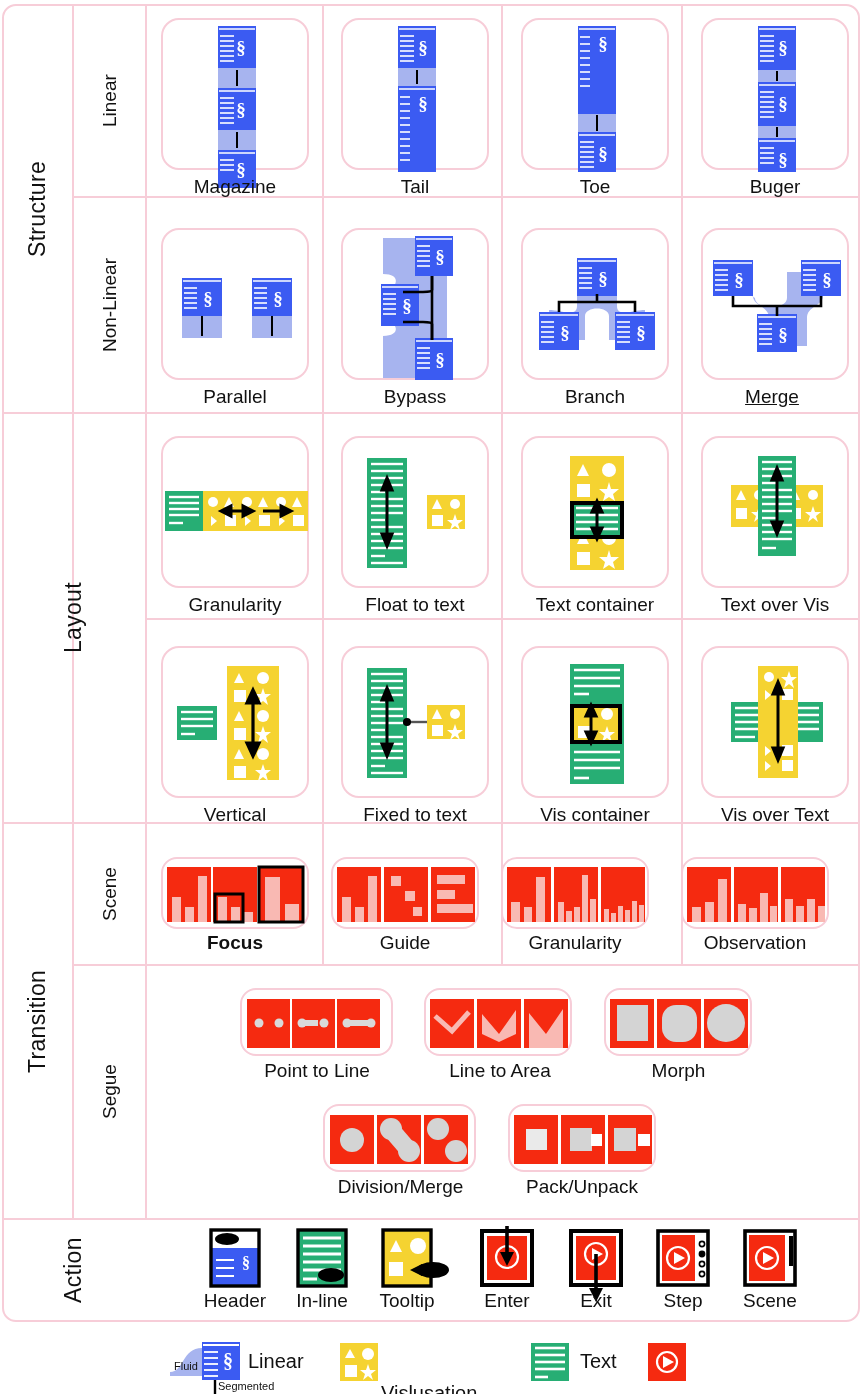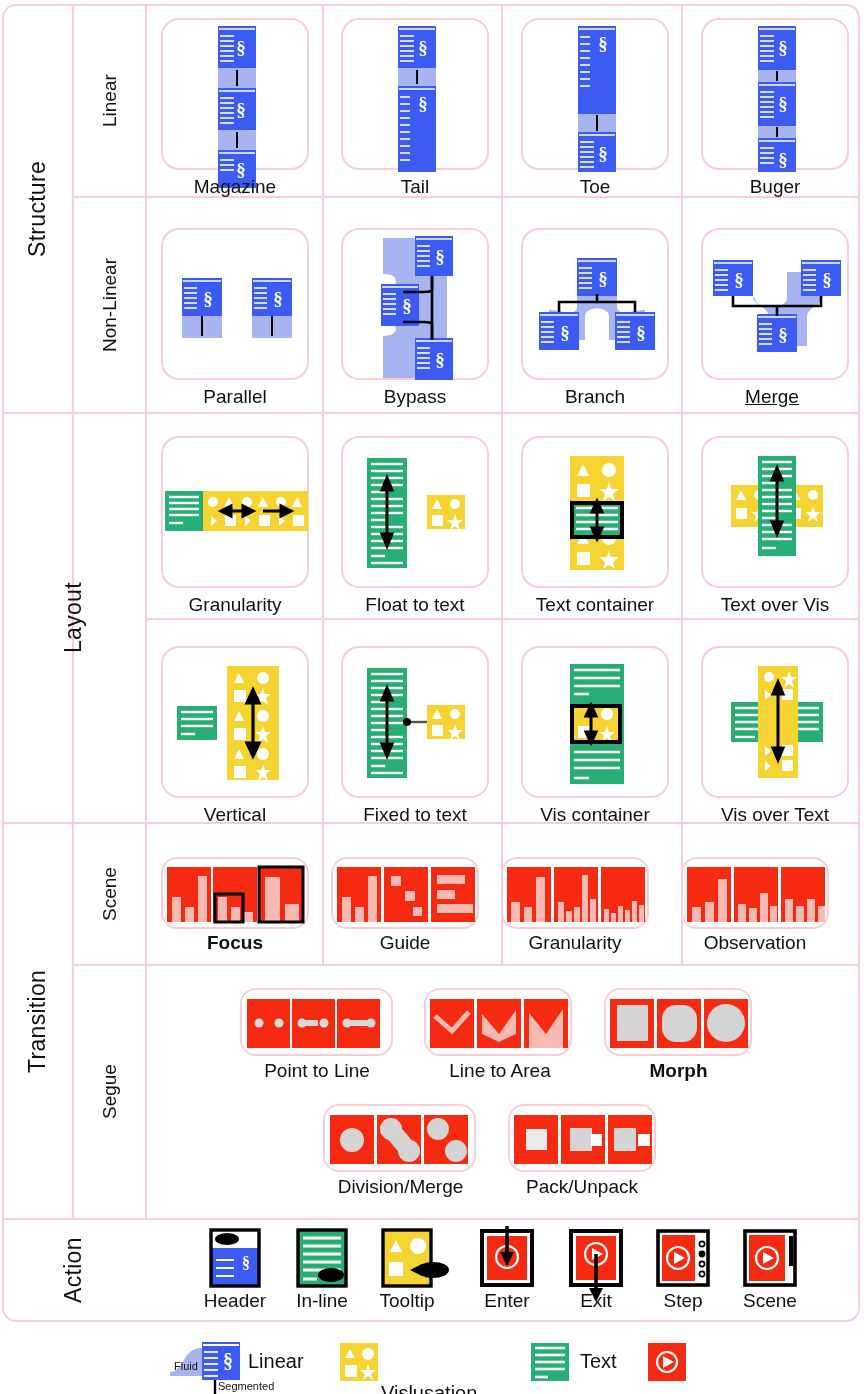--- a/index.html
+++ b/index.html
@@ -809,21 +809,21 @@
   <div class="pill" style="left:604px; top:988px; width:148px; height:68px;">
     <svg width="148" height="68">
       <rect x="4" y="9" width="44" height="49" fill="#f52a10"></rect>
       <rect x="11" y="15" width="31" height="36" fill="#d4d4d4"></rect>
       <rect x="51" y="9" width="44" height="49" fill="#f52a10"></rect>
       <rect x="56" y="15" width="35" height="37" rx="14" fill="#d4d4d4"></rect>
       <rect x="98" y="9" width="44" height="49" fill="#f52a10"></rect>
       <circle cx="120" cy="33" r="19" fill="#d4d4d4"></circle>
     </svg>
   </div>
-  <div class="caption" style="left:596px; top:1060px; width:165px;font-weight:bold;">Morph</div>
+  <div class="caption" style="left:596px; top:1060px; width:165px;">Morph</div>
 
   <div class="pill" style="left:323px; top:1104px; width:153px; height:68px;">
     <svg width="153" height="68">
       <rect x="5" y="9" width="44" height="49" fill="#f52a10"></rect>
       <circle cx="27" cy="34" r="12" fill="#d4d4d4"></circle>
       <rect x="52" y="9" width="44" height="49" fill="#f52a10"></rect>
       <g fill="#d4d4d4">
         <circle cx="66" cy="23" r="11"></circle>
           <circle cx="84" cy="45" r="11"></circle>
         <polygon points="60,30 72,17 90,38 78,51"></polygon>

